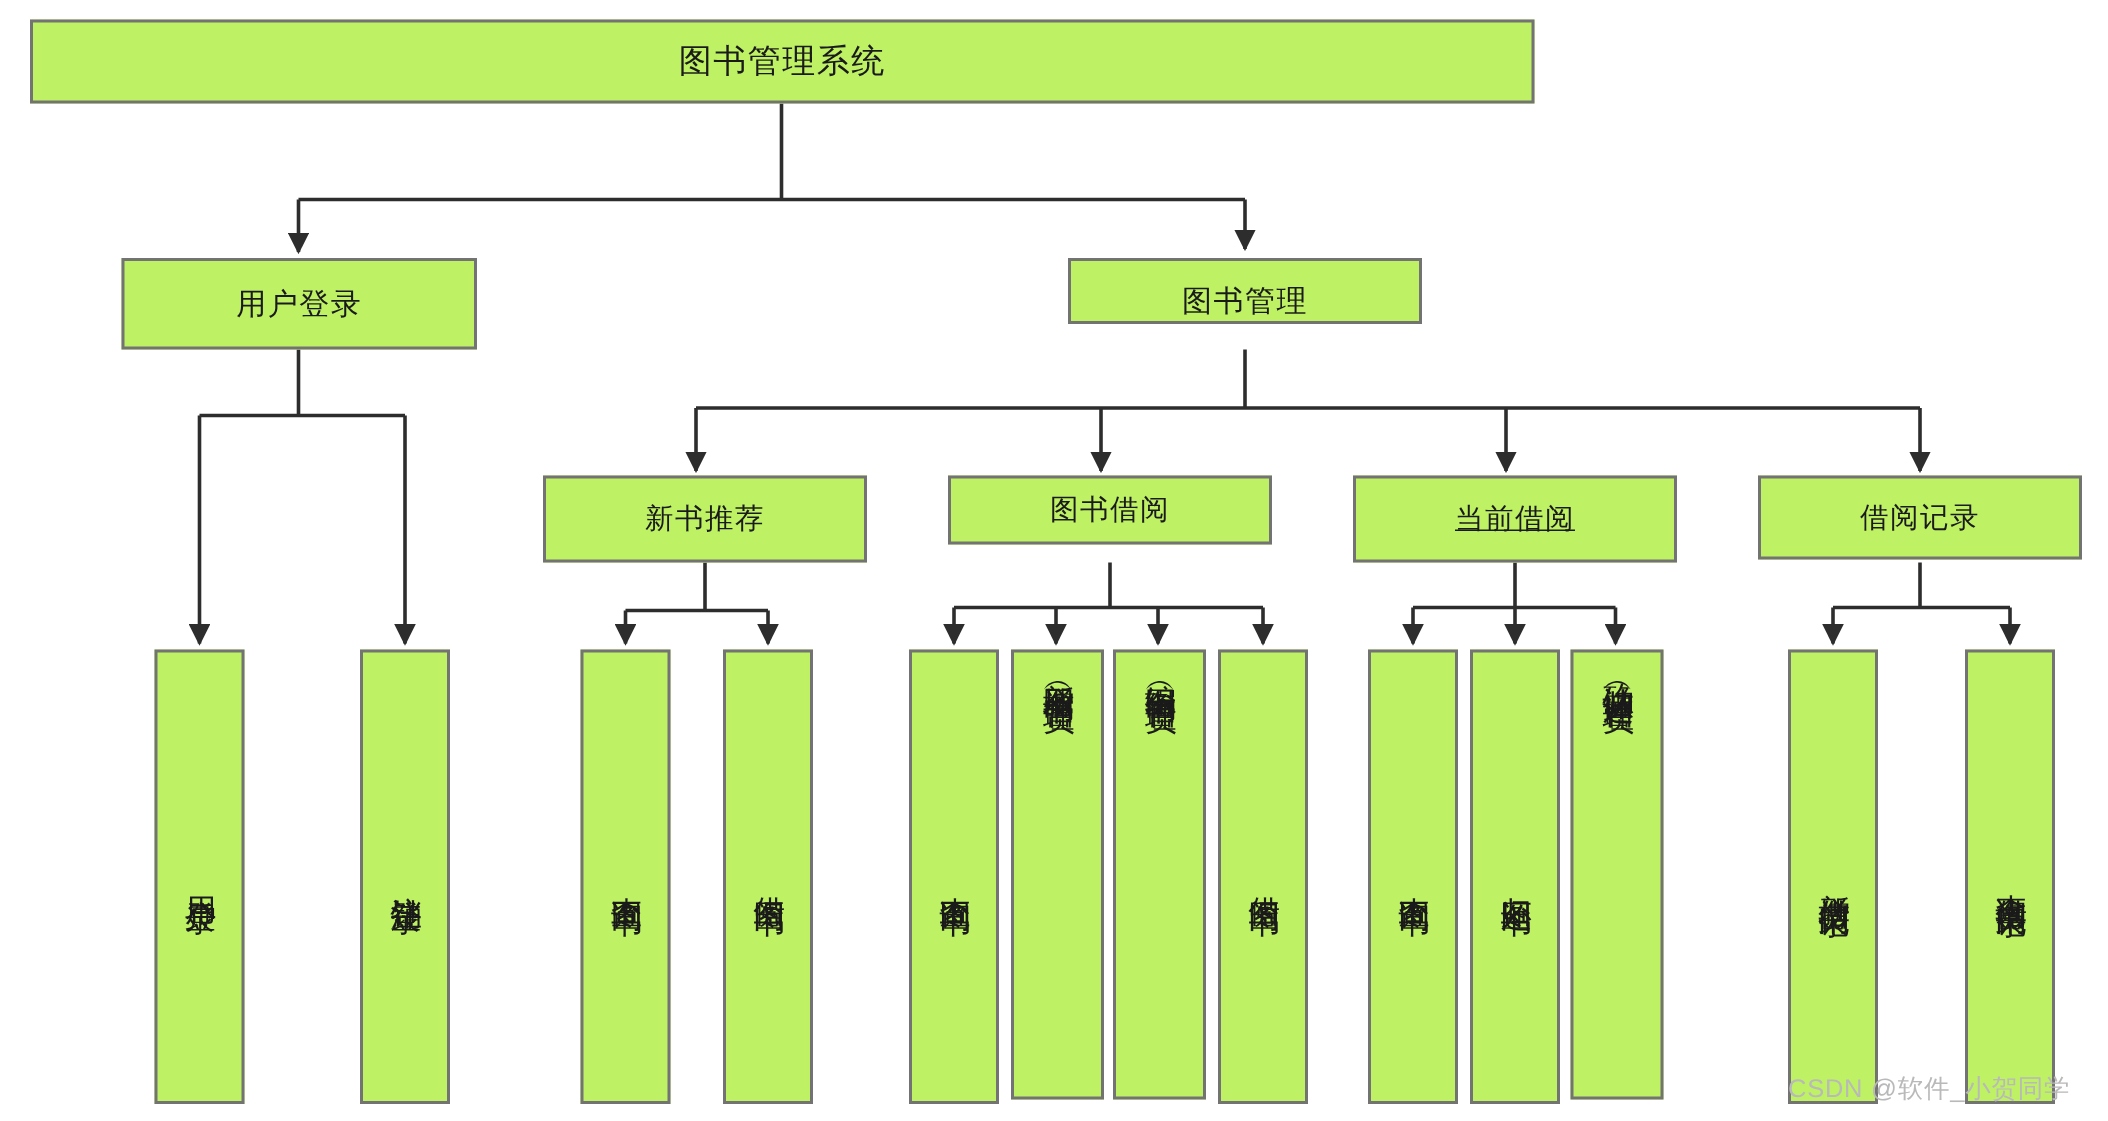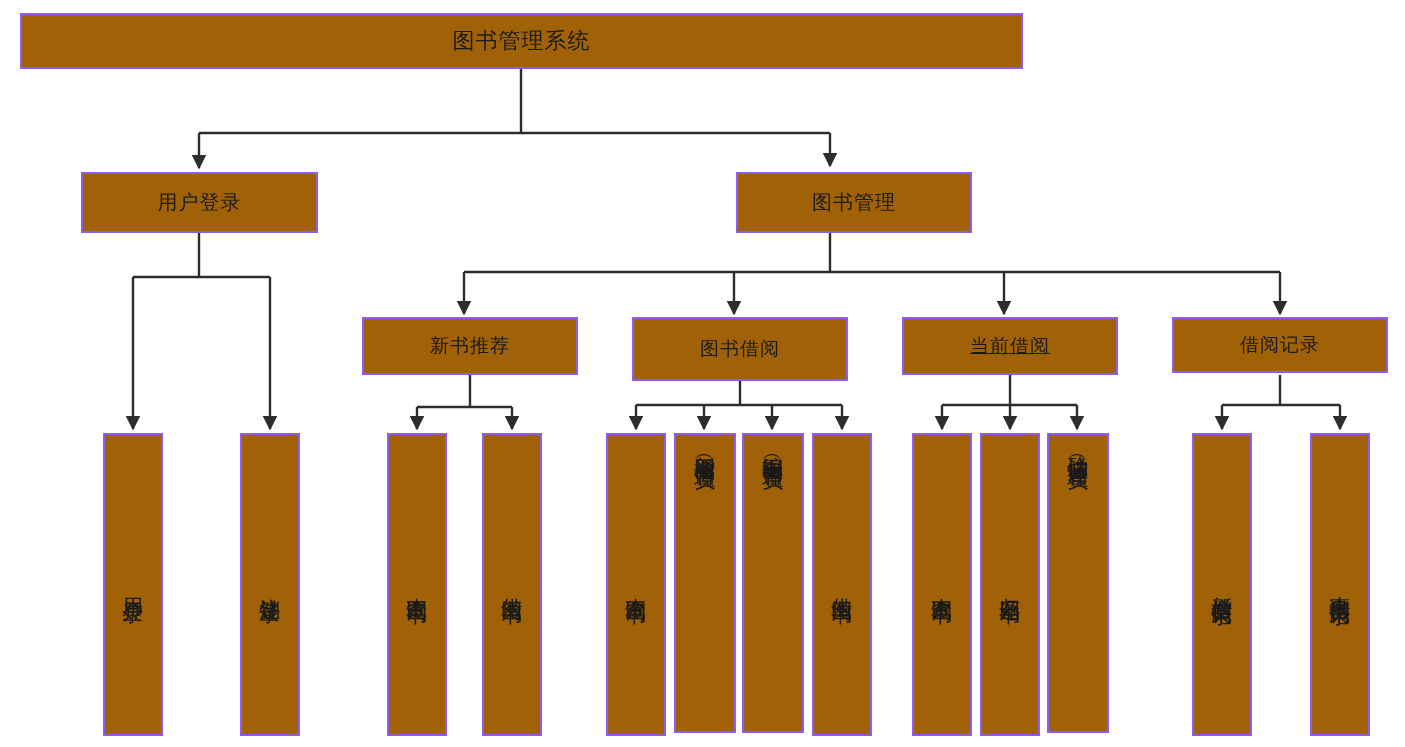--- a/index.html
+++ b/index.html
@@ -16,22 +16,22 @@
   }
   #edges{
     position:absolute;
     left:0; top:0;
     width:1405px; height:747px;
     pointer-events:none;
   }
   .node{
     position:absolute;
     box-sizing:border-box;
-    background:#a16207;
-    border:2px solid #8b5cf6;
+    background:#bef264;
+    border:2px solid #737373;
     display:flex;
     align-items:center;
     justify-content:center;
     color:#1a1a1a;
   }
   .node.root{
     font-size:22px;
     letter-spacing:1px;
   }
   .node.lvl2{
@@ -128,28 +128,28 @@
     </g>
   </svg>
 
   <div class="node root" style="left:20px;top:13px;width:1003px;height:56px;">
     <span>图书管理系统</span>
   </div>
 
   <div class="node lvl2" style="left:81px;top:172px;width:237px;height:61px;">
     <span>用户登录</span>
   </div>
-  <div class="node lvl2" style="left:736px;top:172px;width:236px;height:61px;">
+  <div class="node lvl2" style="left:712px;top:172px;width:236px;height:44px;align-items:flex-end;">
     <span>图书管理</span>
   </div>
 
   <div class="node lvl3" style="left:362px;top:317px;width:216px;height:58px;">
     <span>新书推荐</span>
   </div>
-  <div class="node lvl3" style="left:632px;top:317px;width:216px;height:64px;">
+  <div class="node lvl3" style="left:632px;top:317px;width:216px;height:46px;">
     <span>图书借阅</span>
   </div>
   <div class="node lvl3" style="left:902px;top:317px;width:216px;height:58px;text-decoration:underline;">
     <span>当前借阅</span>
   </div>
   <div class="node lvl3" style="left:1172px;top:317px;width:216px;height:56px;">
     <span>借阅记录</span>
   </div>
 
   <div class="node leaf center" style="left:103px;top:433px;width:60px;height:303px;">
@@ -189,14 +189,15 @@
     <span class="vtext">确认归还（管理员）</span>
   </div>
 
   <div class="node leaf center" style="left:1192px;top:433px;width:60px;height:303px;">
     <span class="vtext">新增借阅记录</span>
   </div>
   <div class="node leaf center" style="left:1310px;top:433px;width:60px;height:303px;">
     <span class="vtext">查询借阅记录</span>
   </div>
 
+  <div class="watermark">CSDN @软件_小贺同学</div>
 
 </div>
 
 </body></html>

